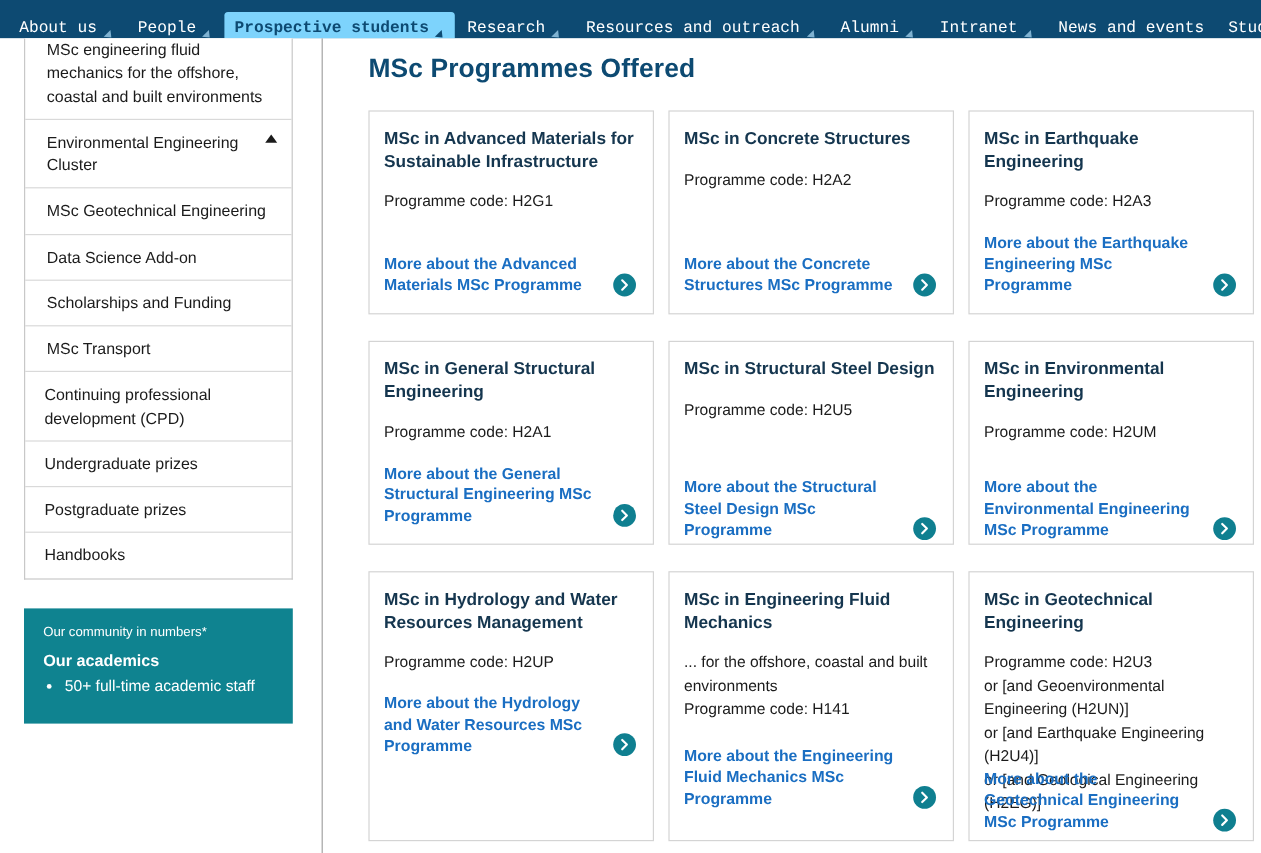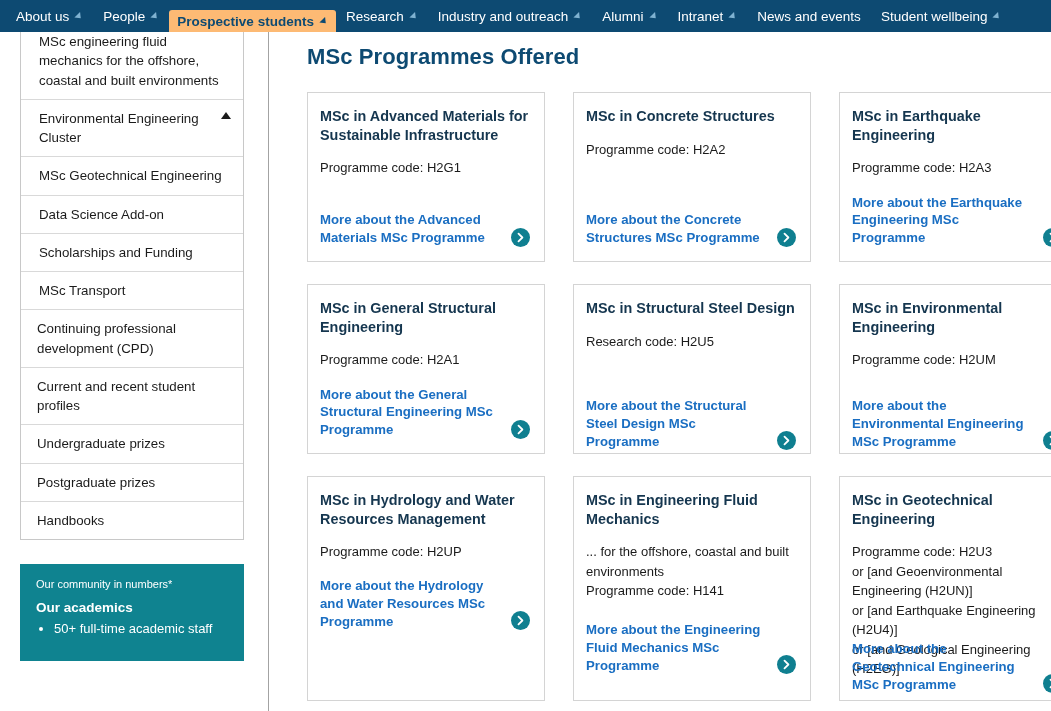--- a/index.html
+++ b/index.html
@@ -16,29 +16,30 @@
     position: absolute; top: 0; left: 0;
     width: 1051px; height: 32px;
     background: #0d4a72;
     display: flex; align-items: center;
     padding-left: 6px;
     color: #ffffff;
     font-size: 13.5px;
   }
   .nav-item {
     position: relative;
-    display: flex; align-items: center;
+    display: flex; align-items: flex-end;
     height: 32px;
     padding: 0 10px;
     color: #ffffff;
     white-space: nowrap;
     cursor: pointer;
+    font-family: Liberation Mono, monospace;
   }
   .nav-item.active {
-    background: #fdba74;
+    background: #7dd3fc;
     color: #0d4a72;
     height: 22px;
     border-radius: 3px 3px 0 0;
     margin-top: 10px;
     font-weight: bold;
     padding: 0 8px;
   }
   .nav-caret {
     display: inline-block;
     width: 0; height: 0;
@@ -134,21 +135,21 @@
   .main-title {
     margin: 12px 0 22px 0;
     font-size: 22px;
     font-weight: bold;
     color: #0d4a72;
     letter-spacing: 0.1px;
   }
   .grid {
     display: grid;
     grid-template-columns: 238px 238px 238px;
-    gap: 22px 28px;
+    gap: 22px 12px;
   }
   .card {
     border: 1px solid #d4d4d4;
     background: #ffffff;
     padding: 14px 14px 14px 12px;
     position: relative;
     min-height: 170px;
   }
   .card-title {
     font-size: 14.4px;
@@ -200,21 +201,21 @@
   </div>
   <div class="nav-item active">
     <span>Prospective students</span>
     <span class="nav-caret"></span>
   </div>
   <div class="nav-item">
     <span>Research</span>
     <span class="nav-caret"></span>
   </div>
   <div class="nav-item">
-    <span>Industry and outreach</span>
+    <span>Resources and outreach</span>
     <span class="nav-caret"></span>
   </div>
   <div class="nav-item">
     <span>Alumni</span>
     <span class="nav-caret"></span>
   </div>
   <div class="nav-item">
     <span>Intranet</span>
     <span class="nav-caret"></span>
   </div>
@@ -245,23 +246,20 @@
         <span>Data Science Add-on</span>
       </div>
       <div class="side-item level2">
         <span>Scholarships and Funding</span>
       </div>
       <div class="side-item level2">
         <span>MSc Transport</span>
       </div>
       <div class="side-item">
         <span>Continuing professional development (CPD)</span>
-      </div>
-      <div class="side-item">
-        <span>Current and recent student profiles</span>
       </div>
       <div class="side-item">
         <span>Undergraduate prizes</span>
       </div>
       <div class="side-item">
         <span>Postgraduate prizes</span>
       </div>
       <div class="side-item">
         <span>Handbooks</span>
       </div>
@@ -330,21 +328,21 @@
           <span class="arrow-btn">
             <svg width="11" height="11" viewBox="0 0 11 11">
                 <path d="M3.5 1.6 L7.4 5.5 L3.5 9.4" fill="none" stroke="#ffffff" stroke-width="1.8" stroke-linecap="round" stroke-linejoin="round"></path>
               </svg>
           </span>
         </div>
       </div>
 
       <div class="card">
         <div class="card-title">MSc in Structural Steel Design</div>
-        <div class="card-meta">Research code: H2U5</div>
+        <div class="card-meta">Programme code: H2U5</div>
         <div class="card-link" style="bottom:auto; top:100px;margin-top:12px;">
           <span>More about the Structural Steel Design MSc Programme</span>
           <span class="arrow-btn">
             <svg width="11" height="11" viewBox="0 0 11 11">
                 <path d="M3.5 1.6 L7.4 5.5 L3.5 9.4" fill="none" stroke="#ffffff" stroke-width="1.8" stroke-linecap="round" stroke-linejoin="round"></path>
               </svg>
           </span>
         </div>
       </div>
 

